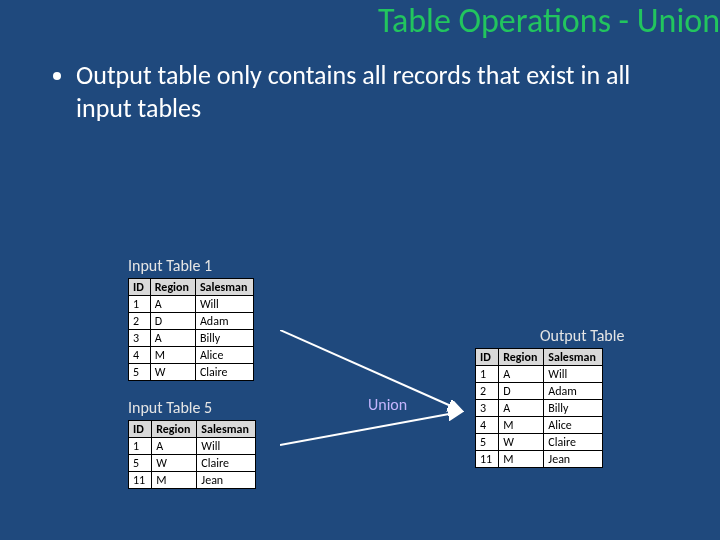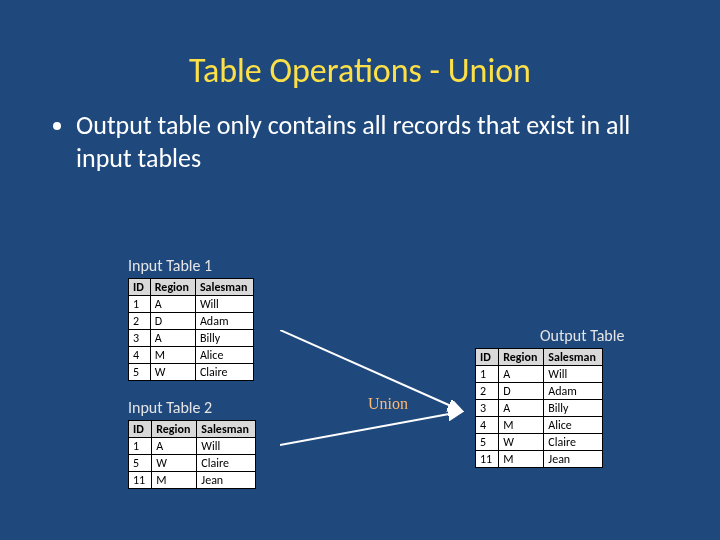--- a/index.html
+++ b/index.html
@@ -11,24 +11,23 @@
     font-family: Calibri, Arial, sans-serif;
     color: #000;
     overflow: hidden;
   }
   .slide {
     position: relative;
     width: 720px;
     height: 540px;
   }
   .title {
-    text-align: center;
+    text-align: right;
     font-size: 34px;
-    color: #fde047;
-    padding-top: 50px;
+    color: #22c55e;
     font-weight: 400;
   }
   .bullets {
     color: #fff;
     font-size: 26px;
     padding: 18px 40px 0 56px;
     line-height: 1.25;
   }
   .bullets li { margin-bottom: 6px; list-style-type: disc; }
   .bullets ul { margin: 0; padding-left: 20px; }
@@ -49,23 +48,22 @@
     padding: 1px 6px 1px 4px;
     text-align: left;
     font-weight: normal;
   }
   .tbl th {
     background: #d9d9d9;
     font-weight: bold;
   }
   .union-label {
     position: absolute;
-    color: #fdba74;
+    color: #c4b5fd;
     font-size: 16px;
-    font-family: Liberation Serif, serif;
   }
   .arrow {
     position: absolute;
     stroke: #fff;
     fill: #fff;
   }
 </style>
 </head>
 <body>
 
@@ -110,21 +108,21 @@
           <td>Alice</td>
         </tr>
       <tr>
           <td>5</td>
           <td>W</td>
           <td>Claire</td>
         </tr>
     </tbody>
   </table>
 
-  <div class="tbl-label" style="left:128px; top:398px;">Input Table 2</div>
+  <div class="tbl-label" style="left:128px; top:398px;">Input Table 5</div>
   <table class="tbl" style="left:128px; top:420px;">
     <thead>
         <tr>
       <th>ID</th>
       <th>Region</th>
       <th>Salesman</th>
     </tr>
       </thead>
     <tbody>
       <tr>

